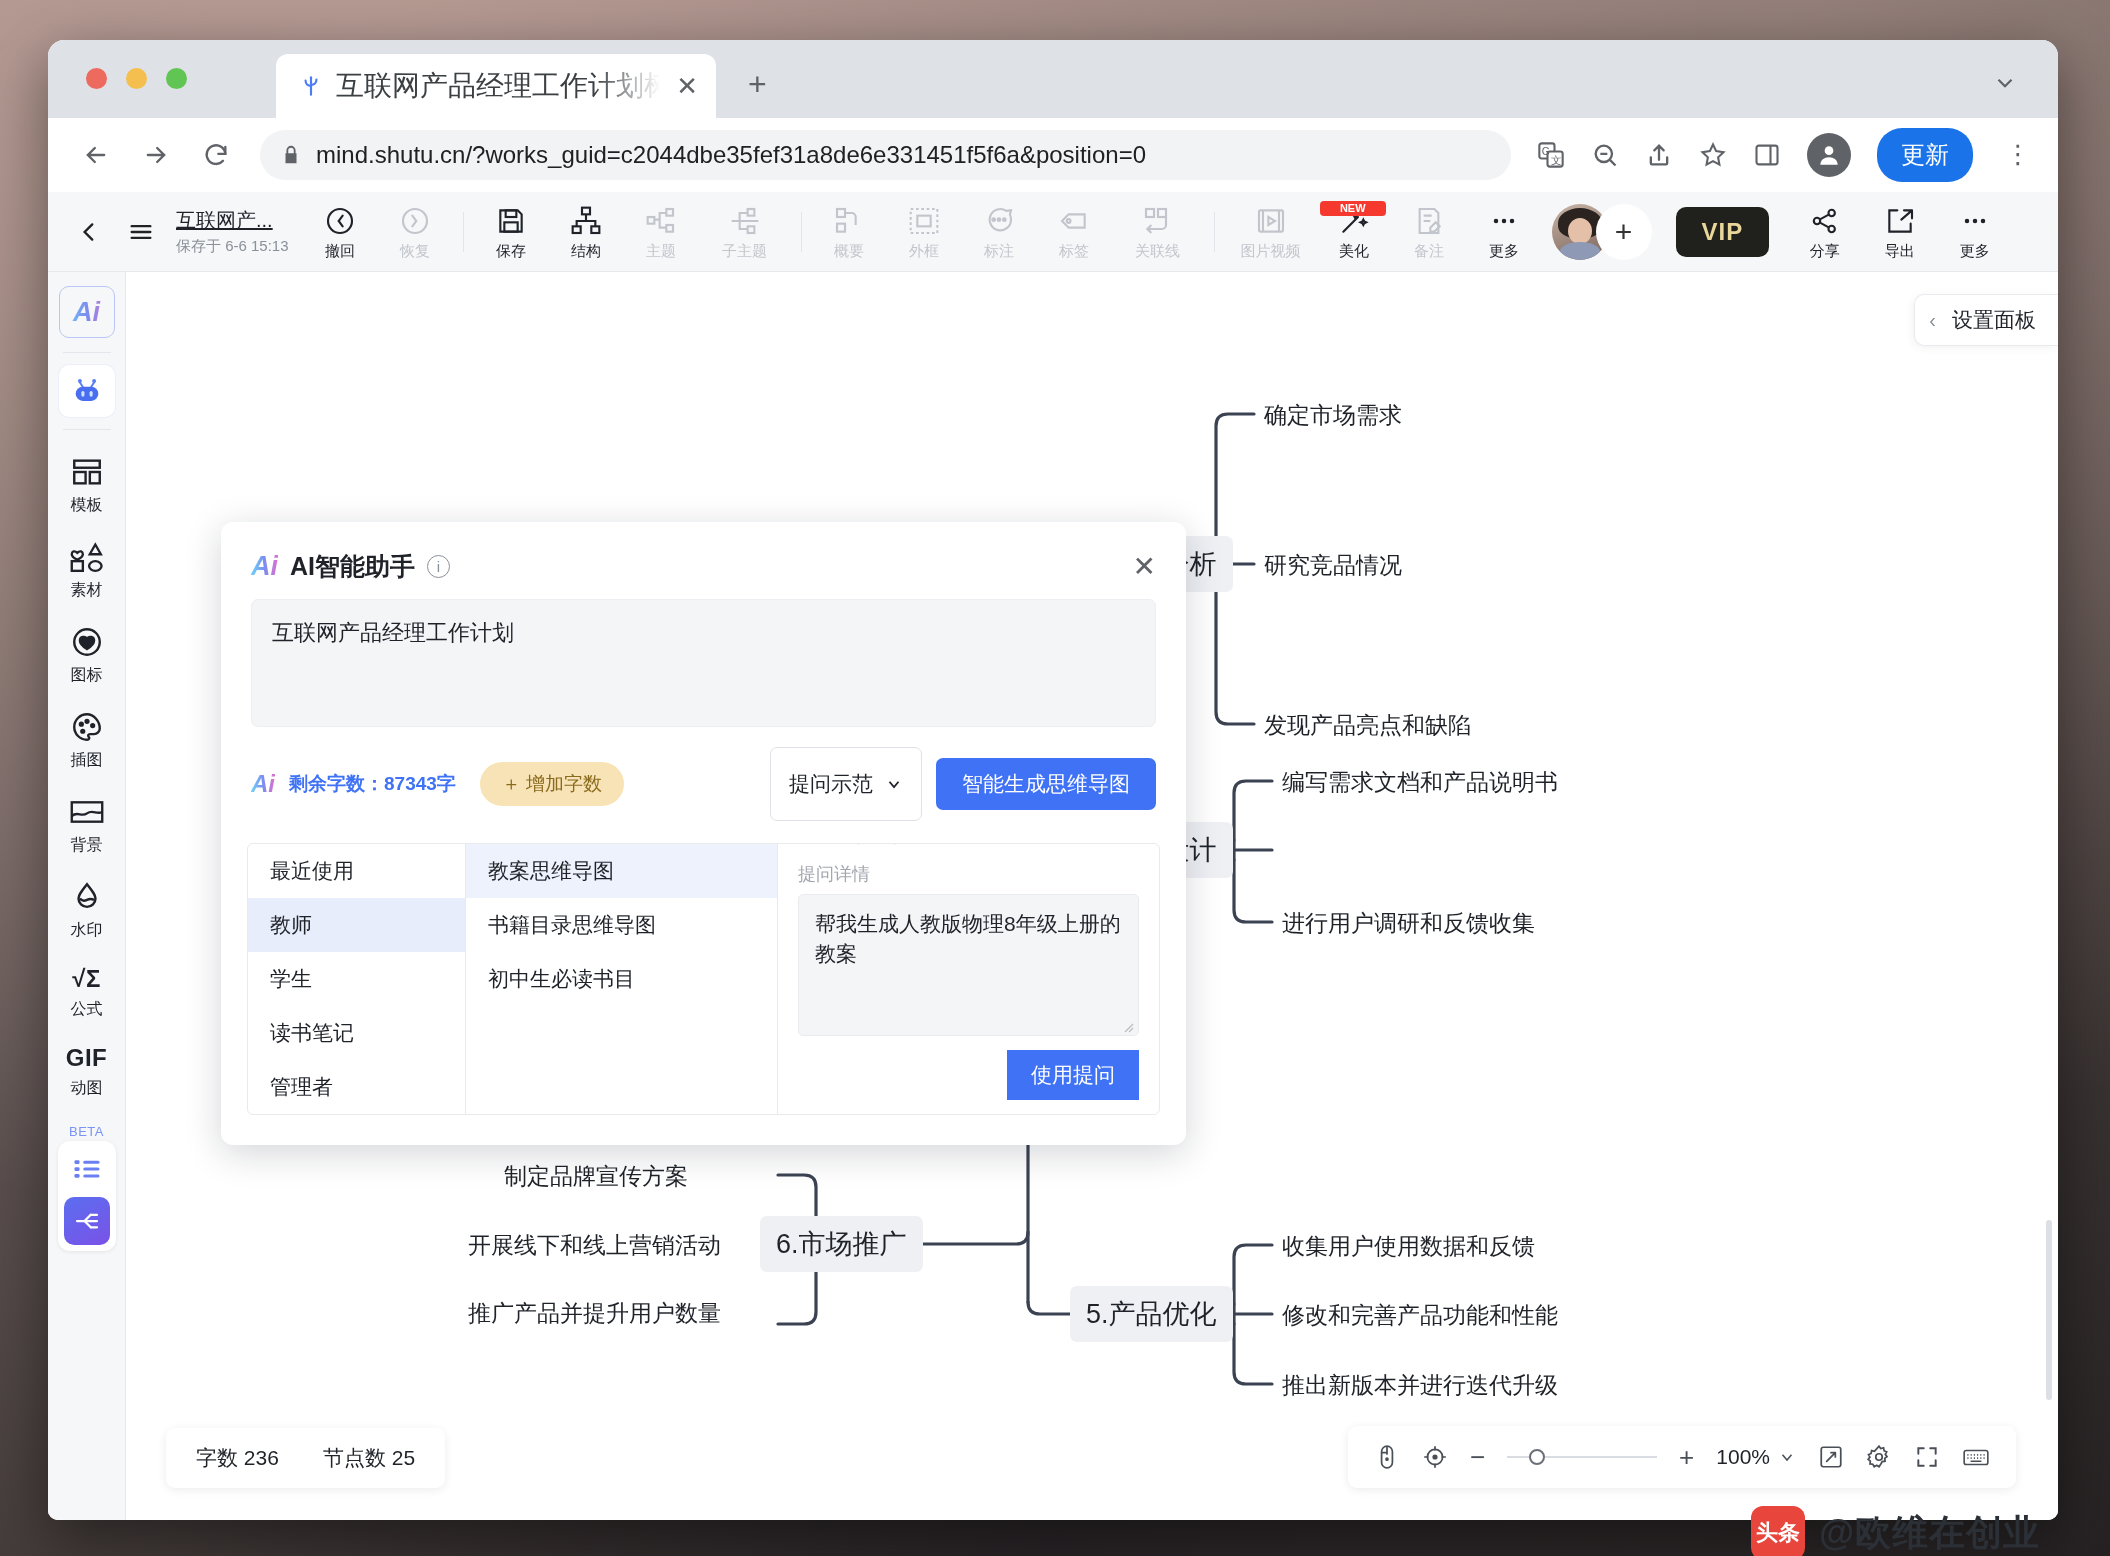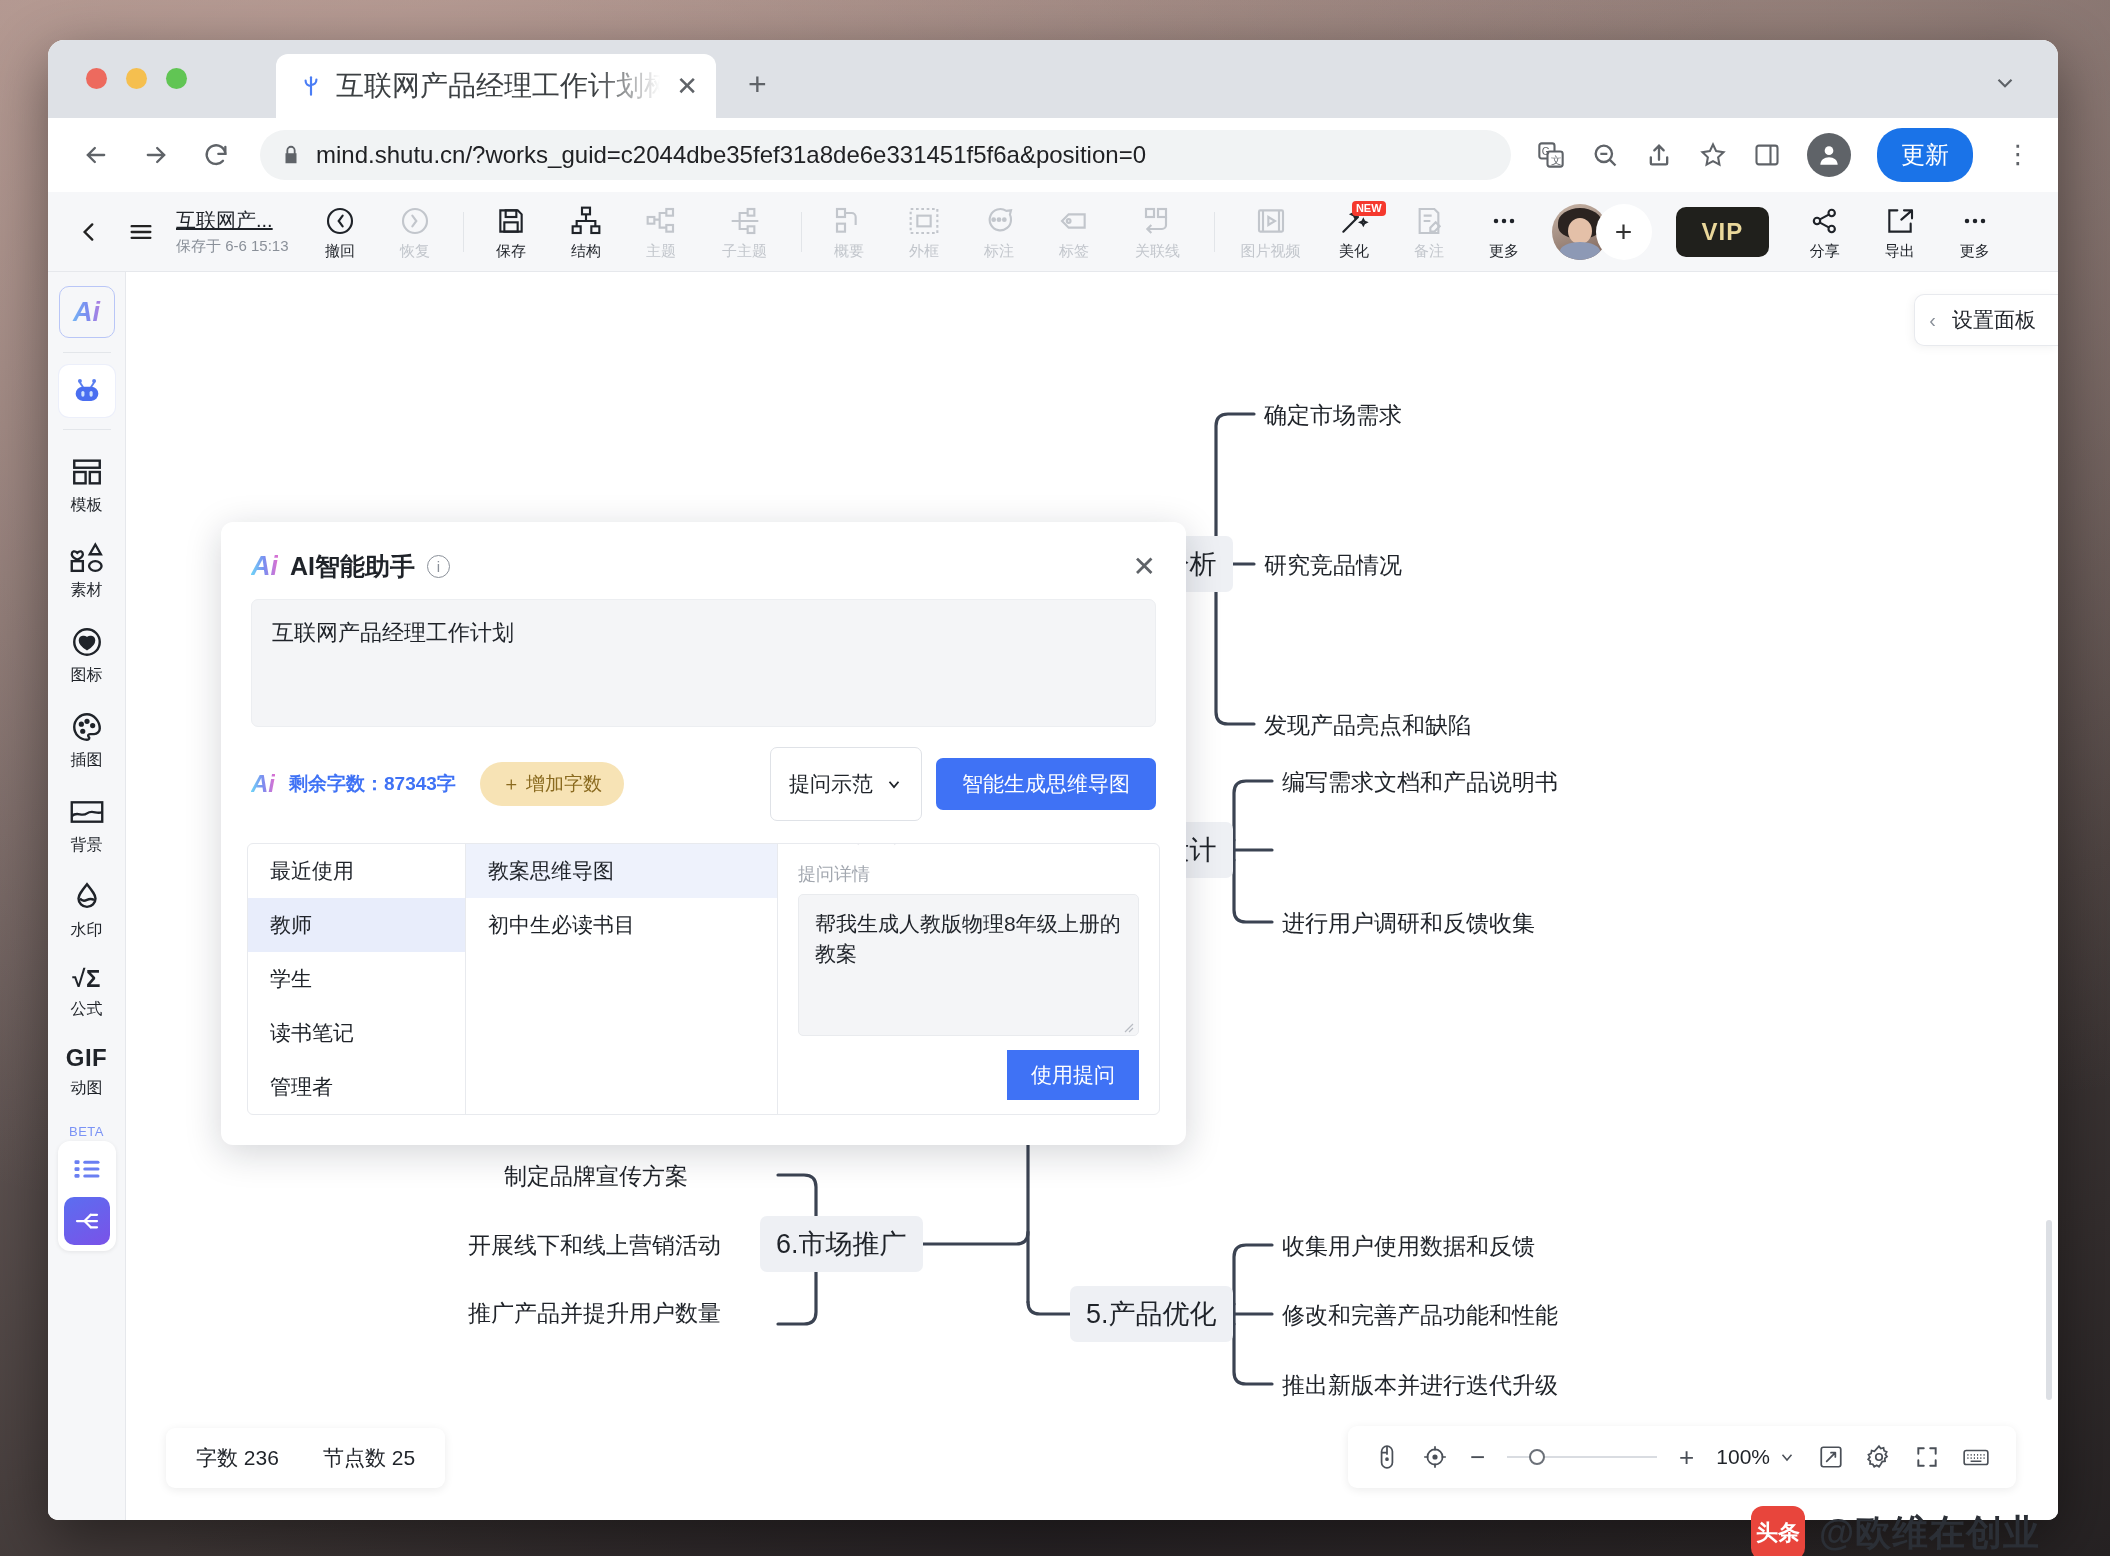--- a/index.html
+++ b/index.html
@@ -78,21 +78,21 @@
   .tb-item {
     width:75px; display:flex; flex-direction:column; align-items:center; justify-content:center;
     gap:5px; cursor:pointer; color:#1f2329; padding-top:2px; position:relative;
   }
   .tb-item .lbl { font-size:15px; white-space:nowrap; }
   .tb-item.wide { width:92px;text-align:center; }
   .tb-item.dis { color:#c2c6cc; cursor:default; }
   .tb-sep { width:1px; height:40px; background:#e2e5e9; margin:0 10px; }
   .badge-new {
     position:absolute; top:-2px; right:6px; background:#f5392e; color:#fff;
-    font-size:11px; border-radius:4px; padding:1px 4px; line-height:1.2; font-weight:bold;
+    font-size:11px; border-radius:4px; padding:1px 20px; line-height:1.2; font-weight:bold;
   }
   .tb-avatars { display:flex; align-items:center; margin:0 6px 0 10px; }
   .tb-av { width:56px; height:56px; border-radius:50%; overflow:hidden; background:linear-gradient(160deg,#c9b6a8,#7a6157); position:relative;}
   .tb-av .hair { position:absolute; left:6px; right:6px; top:4px; height:30px; background:#2b2320; border-radius:50% 50% 40% 40%;}
   .tb-av .face { position:absolute; left:16px; right:16px; top:14px; height:26px; background:#e4c0a8; border-radius:50%;}
   .tb-av .body { position:absolute; left:8px; right:8px; bottom:0; height:18px; background:#8d99b5; border-radius:50% 50% 0 0;}
   .tb-plus { width:56px; height:56px; border-radius:50%; background:#fff; margin-left:-12px;
              display:flex; align-items:center; justify-content:center; font-size:30px; color:#333; cursor:pointer; z-index:2;}
   .vip-btn {
     background:#20201c; color:#e9d79a; font-size:24px; font-weight:bold; letter-spacing:1px;
@@ -706,20 +706,21 @@
           <div class="ai-col-cat">
             <div class="cat-item">最近使用</div>
             <div class="cat-item active">教师</div>
             <div class="cat-item">学生</div>
             <div class="cat-item">读书笔记</div>
             <div class="cat-item">管理者</div>
 
           </div>
           <div class="ai-col-list">
             <div class="list-item active">教案思维导图</div>
+            <div class="list-item">书籍目录思维导图</div>
             <div class="list-item">初中生必读书目</div>
           </div>
           <div class="ai-col-detail">
             <div class="detail-label">提问详情</div>
             <div class="detail-box">
               <span>帮我生成人教版物理8年级上册的教案</span>
               <span class="resize-grip">
                 <svg width="14" height="14" viewBox="0 0 14 14" stroke="#b8bcc3" stroke-width="1.2">
                     <path d="M13 5L5 13M13 9l-4 4"></path>
                   </svg>

